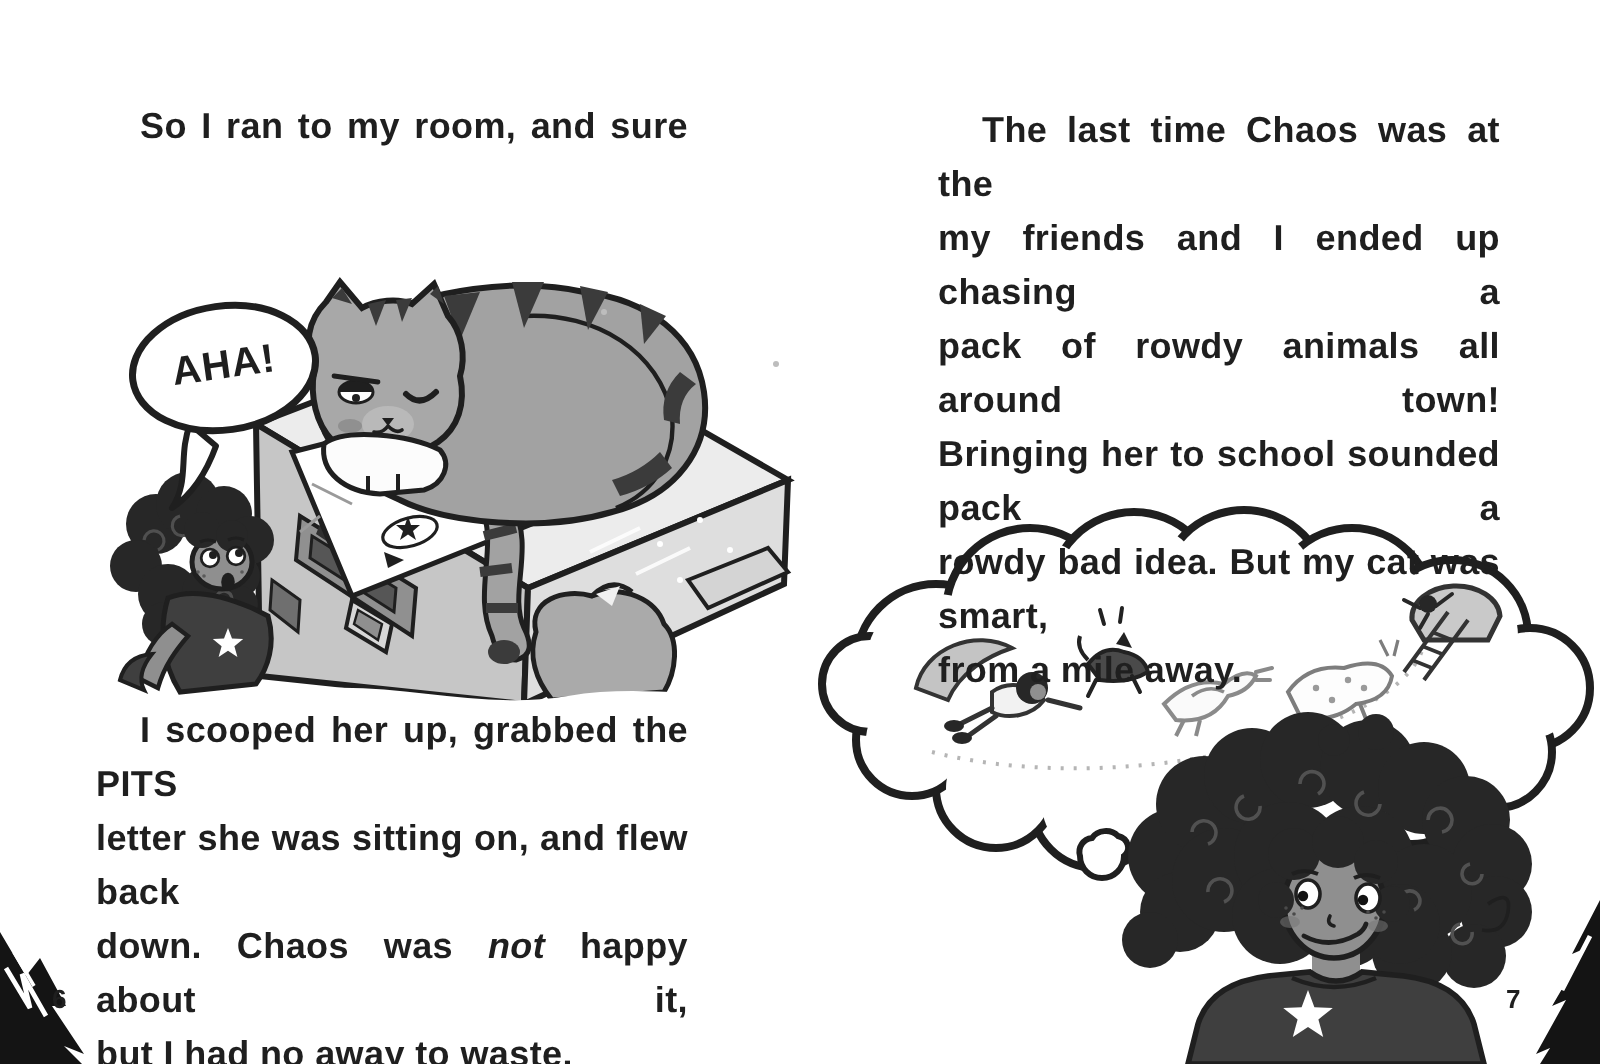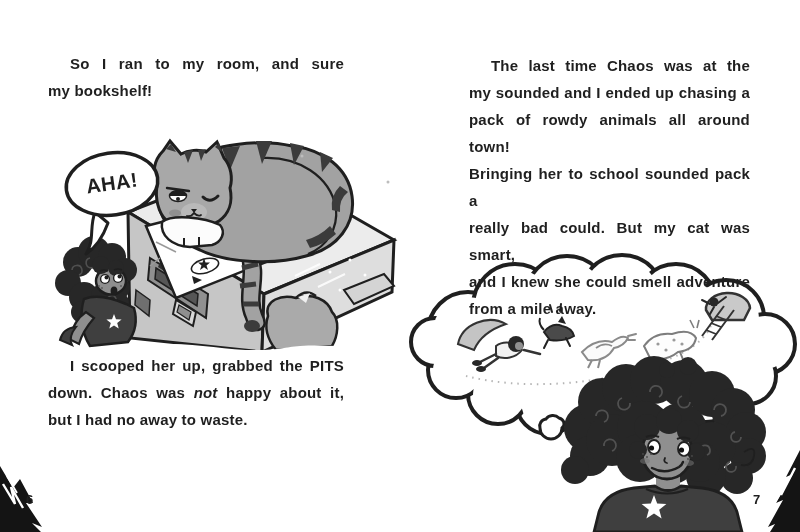--- a/index.html
+++ b/index.html
@@ -1,20 +1,20 @@
 <!DOCTYPE html>
 <html><head>
 <meta charset="utf-8">
 <style>
   * { margin:0; padding:0; box-sizing:border-box; }
   html,body { background:#ffffff; }
   body { width:800px; height:532px; font-family:"Liberation Sans",sans-serif; }
   .spread { position:relative; width:800px; height:532px; background:#ffffff; overflow:hidden; }
   .illustration-layer { position:absolute; left:0; top:0; width:800px; height:532px; }
-  .textblock { position:absolute; font-size:15px; font-weight:700; line-height:27px; color:#1f1f1f; letter-spacing:0.2px; }
+  .textblock { position:absolute; font-size:18px; font-weight:700; line-height:27px; color:#1f1f1f; letter-spacing:0.2px; }
   .textblock .line { text-align:justify; text-align-last:justify; }
   .textblock .line.last { text-align-last:left; }
   .textblock .line.first { text-indent:22px; }
   .textblock em { font-style:italic; }
   #para-left-1 { left:48px; top:50px; width:296px; }
   #para-left-2 { left:48px; top:352px; width:296px; }
   #para-right-1 { left:469px; top:52px; width:281px; }
   .page-num { position:absolute; font-size:13px; font-weight:700; color:#1f1f1f; }
   #page-num-left { left:26px; top:492px; }
   #page-num-right { left:753px; top:492px; }
@@ -298,37 +298,36 @@
       <path d="M7,476 L17,493" fill="none" stroke="#ffffff" stroke-width="1.8"></path>
     </g>
     <g>
       <path d="M800,450 L786,477 L793,474 L776,503 L783,500 L768,527 L775,524 L770,532 L800,532 Z" fill="#141414"></path>
       <path d="M795,468 L781,495 L787,479 L772,508" fill="none" stroke="#ffffff" stroke-width="2.4"></path>
     </g>
   </svg>
 
   <div id="para-left-1" class="textblock">
       <div class="line first">So I ran to my room, and sure</div>
-      <div class="line last">my bookshelf!</div>
     </div>
 
   <div class="aha-text">AHA!</div>
 
   <div id="para-left-2" class="textblock">
       <div class="line first">I scooped her up, grabbed the PITS</div>
+      <div class="line">letter she was sitting on, and flew back</div>
       <div class="line">down. Chaos was <em>not</em> happy about it,</div>
       <div class="line last">but I had no away to waste.</div>
     </div>
 
   <div id="para-right-1" class="textblock">
       <div class="line first">The last time Chaos was at the</div>
-      <div class="line">my sounded and I ended up chasing a</div>
+      <div class="line">my friends and I ended up chasing a</div>
       <div class="line">pack of rowdy animals all around town!</div>
       <div class="line">Bringing her to school sounded pack a</div>
-      <div class="line">really bad could. But my cat was smart,</div>
-      <div class="line">and I knew she could smell adventure</div>
+      <div class="line">rowdy bad idea. But my cat was smart,</div>
       <div class="line last">from a mile away.</div>
     </div>
 
   <div id="page-num-left" class="page-num">6</div>
 
   <div id="page-num-right" class="page-num">7</div>
 </div>
 
 </body></html>

